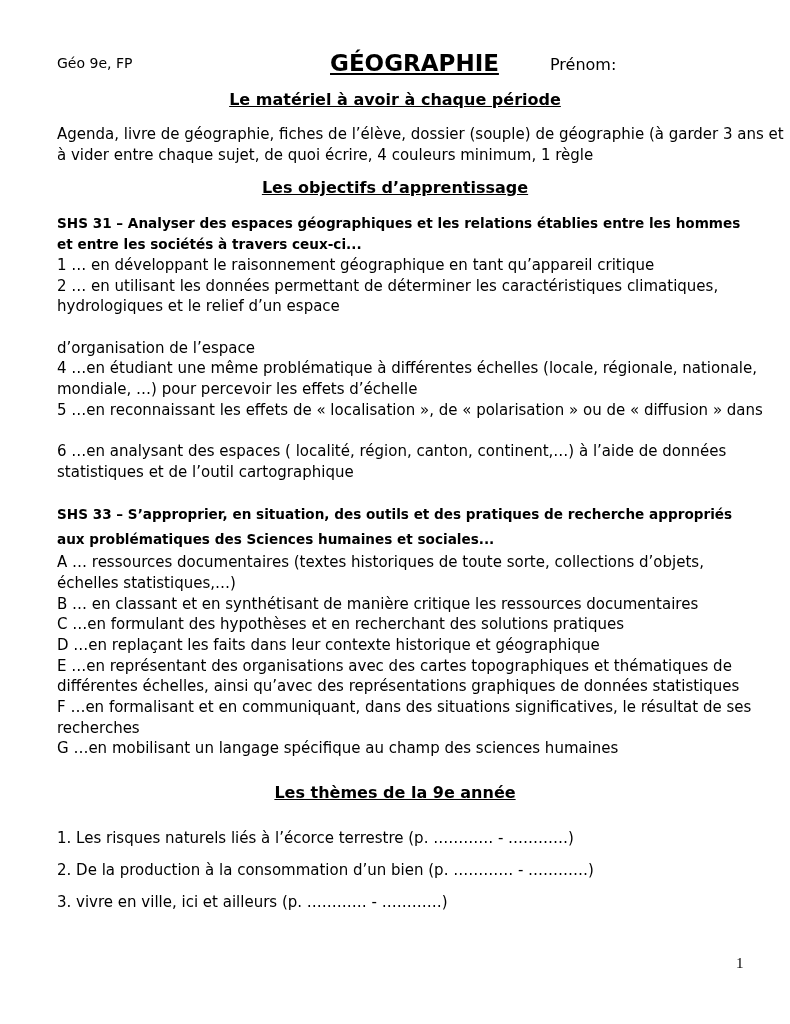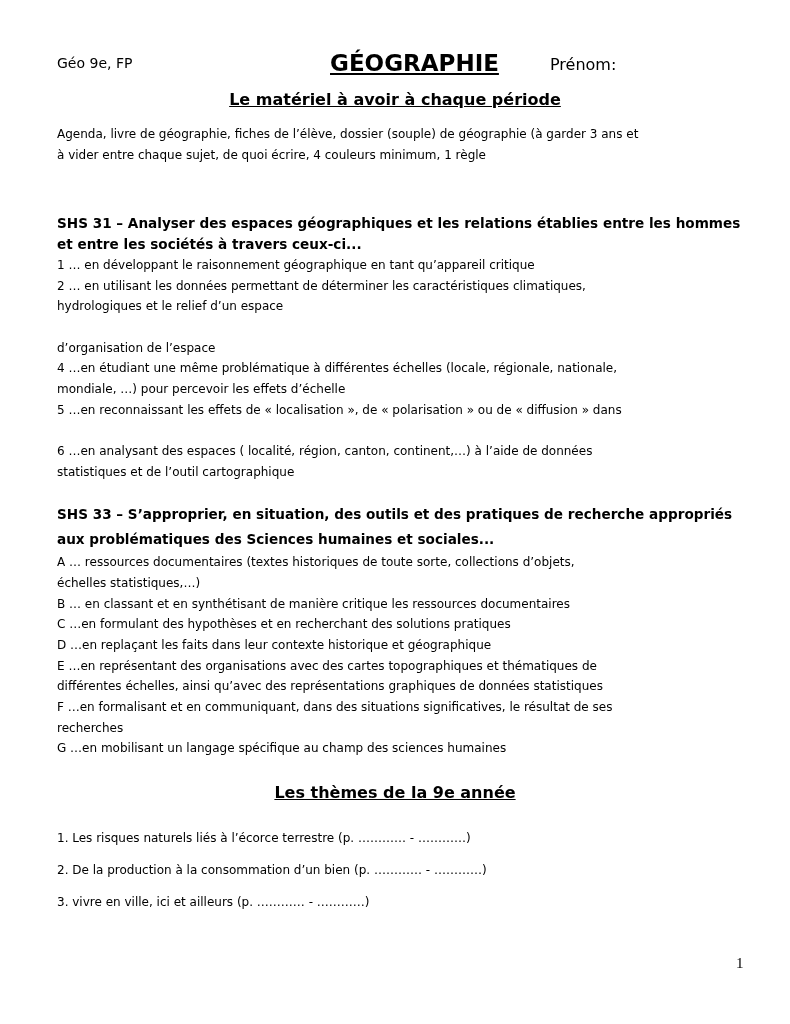--- a/index.html
+++ b/index.html
@@ -6,36 +6,37 @@
   body {
     width: 790px; height: 1024px; position: relative; overflow: hidden;
     font-family: "DejaVu Sans", sans-serif; color: #000;
   }
   .page { position: absolute; left: 0; top: 0; width: 790px; height: 860px; }
   .abs { position: absolute; white-space: nowrap; }
   .hdr-left { left: 57px; top: 55px; font-size: 14px; }
   .hdr-title { left: 330px; top: 50px; font-size: 23px; font-weight: bold; text-decoration: underline; }
   .hdr-right { left: 550px; top: 55px; font-size: 16px; }
   .h2 { font-size: 16px; font-weight: bold; text-decoration: underline; left: 0; width: 790px; text-align: center; }
-  .txt { font-size: 12px; left: 57px; line-height: 20.7px; }
+  .txt { font-size: 15px; left: 57px; line-height: 20.7px; }
   .bold { font-weight: bold; font-size: 13.6px; }
   .page-num { left: 736px; top: 955px; font-family: "Liberation Serif", serif; font-size: 15px; }
 </style>
 </head>
 <body>
 
 <div class="page">
   <div class="abs hdr-left">Géo 9e, FP</div>
   <div class="abs hdr-title">GÉOGRAPHIE</div>
   <div class="abs hdr-right">Prénom:</div>
 
   <div class="abs h2" style="top:90px;">Le matériel à avoir à chaque période</div>
   <div class="abs txt" style="top:124px;">Agenda, livre de géographie, fiches de l’élève, dossier (souple) de géographie (à garder 3 ans et</div>
   <div class="abs txt" style="top:145px;">à vider entre chaque sujet, de quoi écrire, 4 couleurs minimum, 1 règle</div>
 
+  <div class="abs h2" style="top:178px;">Les objectifs d’apprentissage</div>
 
   <div class="abs txt bold" style="top:213px;">SHS 31 – Analyser des espaces géographiques et les relations établies entre les hommes</div>
   <div class="abs txt bold" style="top:234px;">et entre les sociétés à travers ceux-ci...</div>
   <div class="abs txt" style="top:255px;">1 … en développant le raisonnement géographique en tant qu’appareil critique</div>
   <div class="abs txt" style="top:276px;">2 … en utilisant les données permettant de déterminer les caractéristiques climatiques,</div>
   <div class="abs txt" style="top:296px;">hydrologiques et le relief d’un espace</div>
   <div class="abs txt" style="top:338px;">d’organisation de l’espace</div>
   <div class="abs txt" style="top:358px;">4 …en étudiant une même problématique à différentes échelles (locale, régionale, nationale,</div>
   <div class="abs txt" style="top:379px;">mondiale, …) pour percevoir les effets d’échelle</div>
   <div class="abs txt" style="top:400px;">5 …en reconnaissant les effets de « localisation », de « polarisation » ou de « diffusion » dans</div>

